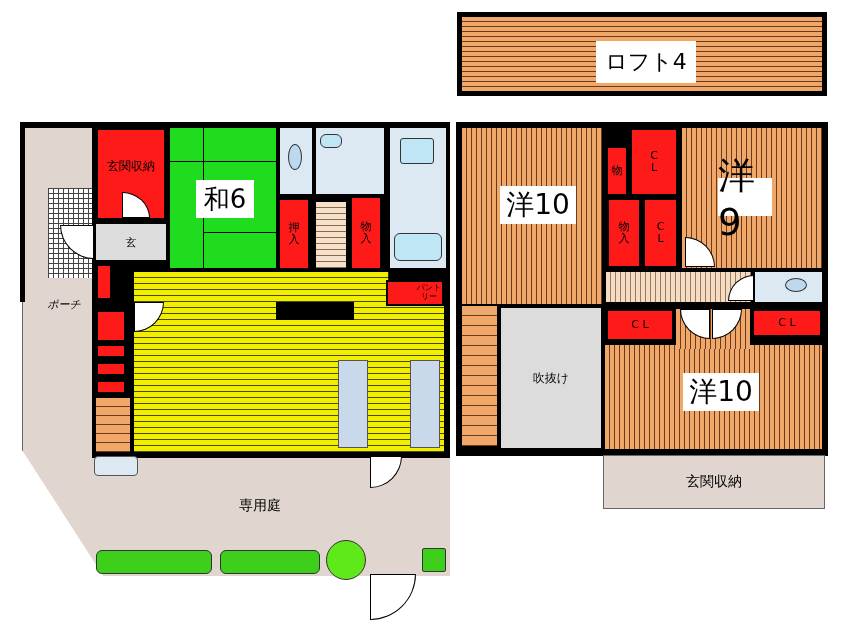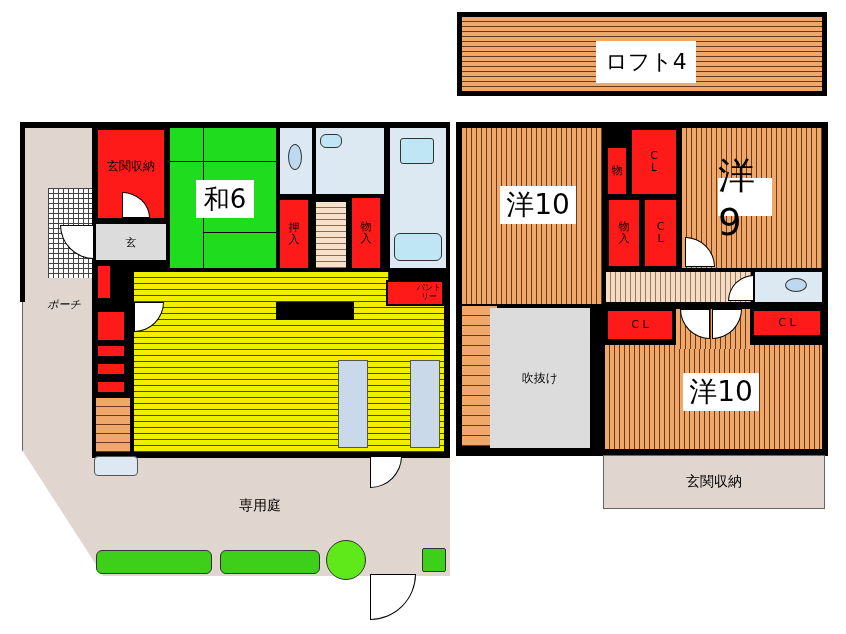--- a/index.html
+++ b/index.html
@@ -58,21 +58,21 @@
 
 <div class="abs wood-v" style="left:606px;top:272px;width:145px;height:30px;background:repeating-linear-gradient(90deg,#f4dcc4 0 4px,#9a7a5a 4px 5px);"></div>
 
 <div class="abs tile" style="left:755px;top:272px;width:67px;height:30px;">
   <div class="abs" style="left:30px;top:6px;width:22px;height:14px;border:1.5px solid #333;border-radius:50%;background:#bcd9ef;"></div>
 </div>
 <div class="abs door" style="left:728px;top:275px;width:26px;height:26px;transform:scaleX(-1);"></div>
 
 <div class="abs wood-h" style="left:462px;top:306px;width:35px;height:140px;background:repeating-linear-gradient(180deg,#f0a86a 0 9px,#6b3a1a 9px 10px);"></div>
 
-<div class="abs void" style="left:490px;top:308px;width:100px;height:140px;padding-left:43px;">
+<div class="abs void" style="left:501px;top:308px;width:100px;height:140px;padding-left:43px;">
   <div class="abs small" style="left:0;top:60px;width:100%;height:20px;">吹抜け</div>
 </div>
 
 <div class="abs red" style="left:606px;top:309px;width:68px;height:32px;">
   <div class="redlabel" style="width:100%;height:100%;">C L</div>
 </div>
 <div class="abs red" style="left:752px;top:309px;width:70px;height:28px;">
   <div class="redlabel" style="width:100%;height:100%;">C L</div>
 </div>
 

